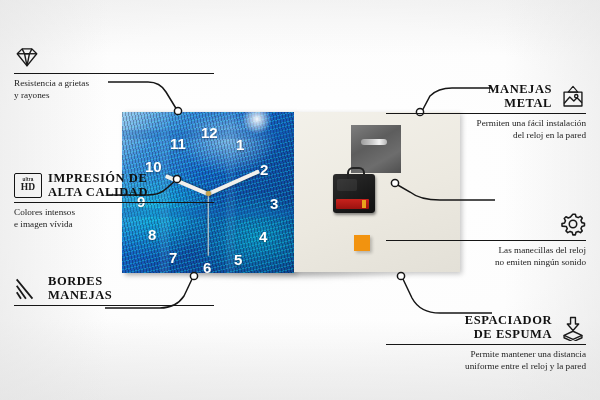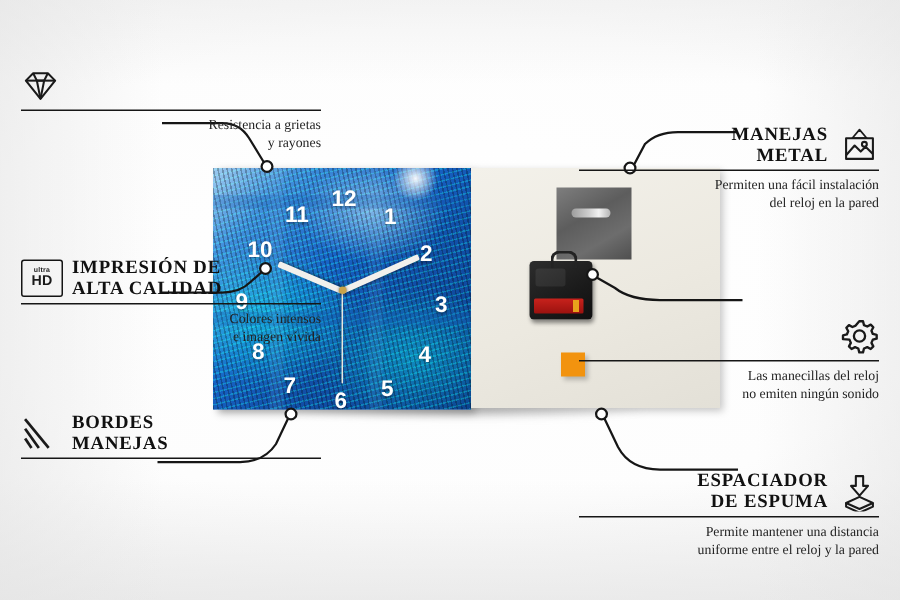--- a/index.html
+++ b/index.html
@@ -17,21 +17,21 @@
   
   .vignette{position:absolute;inset:0;pointer-events:none;
     background:
       linear-gradient(to right, rgba(228,228,228,.55) 0%, rgba(255,255,255,0) 18%),
       linear-gradient(to left, rgba(228,228,228,.5) 0%, rgba(255,255,255,0) 16%),
       linear-gradient(to bottom, rgba(232,232,232,.45) 0%, rgba(255,255,255,0) 14%),
       linear-gradient(to top, rgba(226,226,226,.6) 0%, rgba(255,255,255,0) 20%);
   }
 
   
-  #product{position:absolute;left:142px;top:112px;width:338px;height:163px;padding-left:40px;}
+  #product{position:absolute;left:122px;top:112px;width:338px;height:163px;padding-left:40px;}
   .shadow{
     position:absolute;left:-6px;top:156px;width:352px;height:16px;
     background:radial-gradient(50% 60% at 50% 35%, rgba(120,120,120,.40), rgba(255,255,255,0) 70%);
     filter:blur(2px);
   }
 
   
   #clock-front{
     position:absolute;left:0;top:0;width:172px;height:161px;
     background:#1565c8;
@@ -111,29 +111,29 @@
   .callout.right .head-row{flex-direction:row-reverse;}
   .icon{width:26px;height:26px;flex:0 0 26px;color:#1a1a1a;}
   .icon svg{display:block;width:26px;height:26px;}
   .title{
     font-family:"Liberation Serif", serif;font-weight:700;color:#111111;
     font-size:12.5px;line-height:13.5px;letter-spacing:.55px;white-space:pre-line;
   }
   .rule{height:1.4px;background:#161616;margin:3px 0 4px 0;}
   .sub{
     font-family:"Liberation Serif", serif;color:#232323;
-    font-size:9.2px;line-height:11.2px;white-space:pre-line;text-align:right;
+    font-size:9.2px;line-height:11.2px;white-space:pre-line;
   }
   .hd-badge{
     width:26px;height:23px;border:1.6px solid #141414;border-radius:2px;
     display:flex;flex-direction:column;align-items:center;justify-content:center;
     line-height:1;
   }
   .hd-badge .u{font-family:"Liberation Sans",sans-serif;font-size:4.6px;font-weight:700;letter-spacing:.2px;}
-  .hd-badge .h{font-family:Liberation Sans, sans-serif;font-size:9.5px;font-weight:700;letter-spacing:.2px;}
+  .hd-badge .h{font-family:Liberation Serif, serif;font-size:9.5px;font-weight:700;letter-spacing:.2px;}
 
   #wires{position:absolute;left:0;top:0;width:600px;height:400px;pointer-events:none;}
 </style>
 </head>
 <body>
 
 <div id="stage">
 
   <div class="vignette"></div>
 

